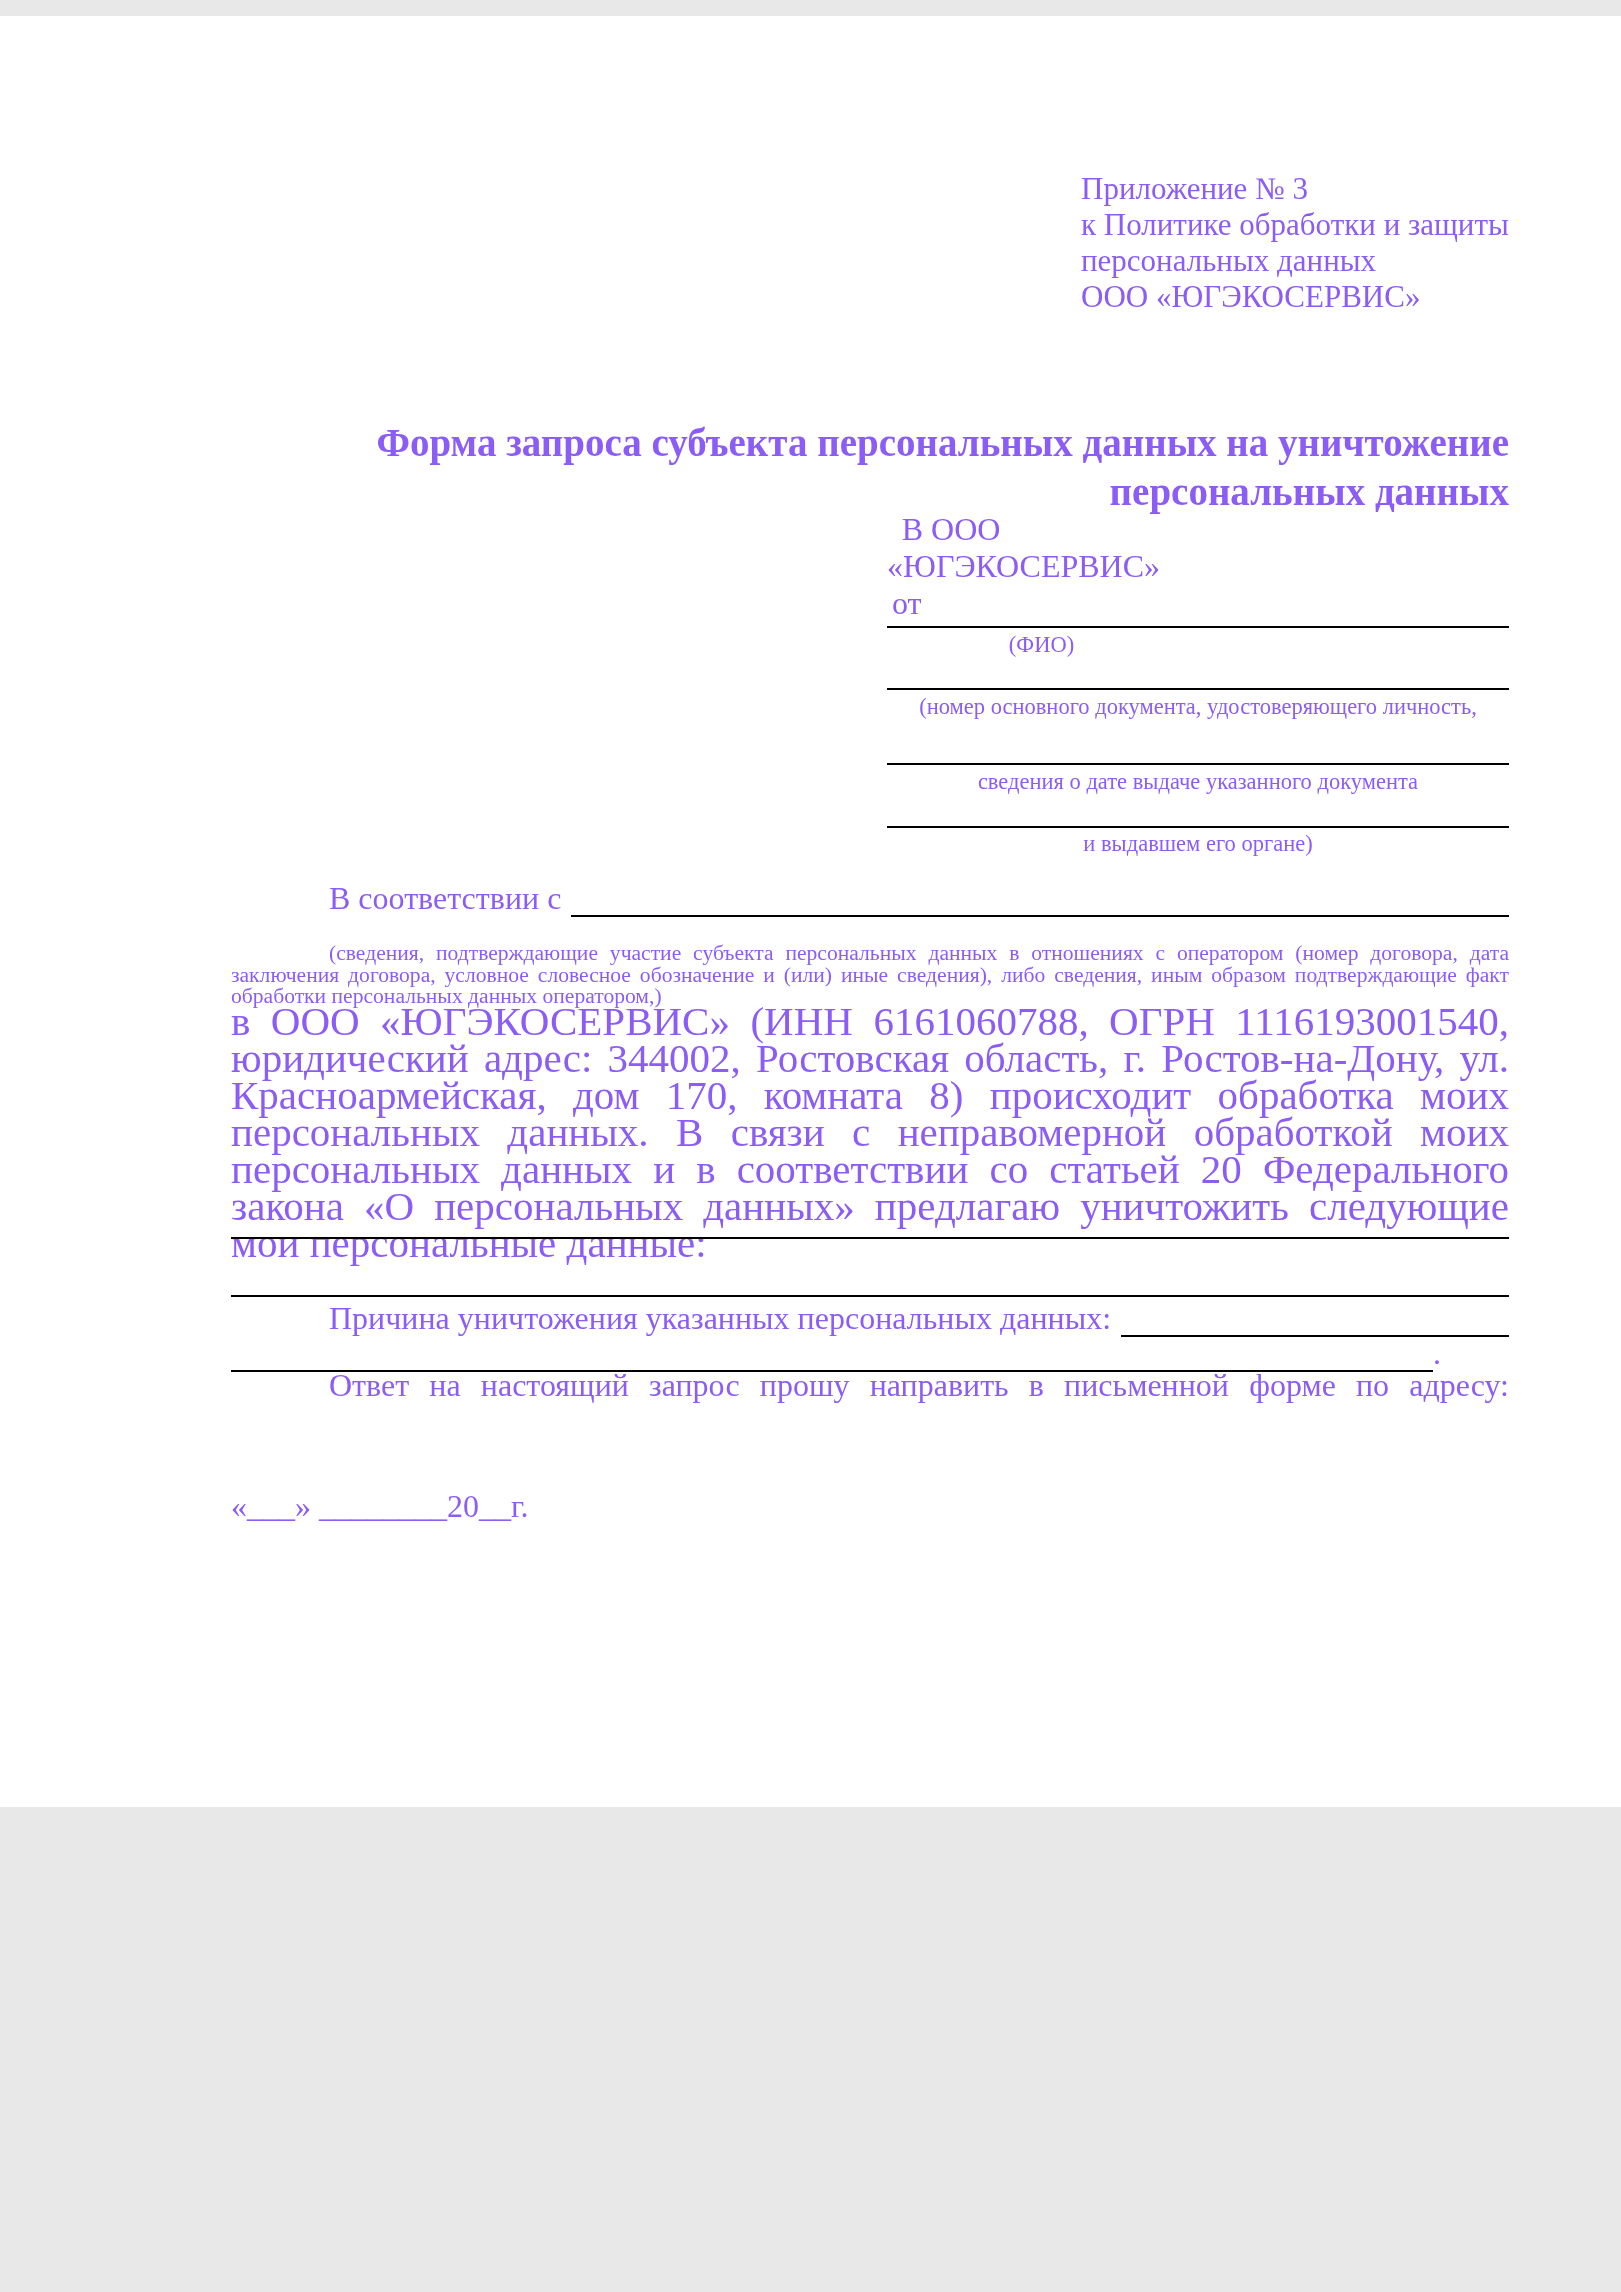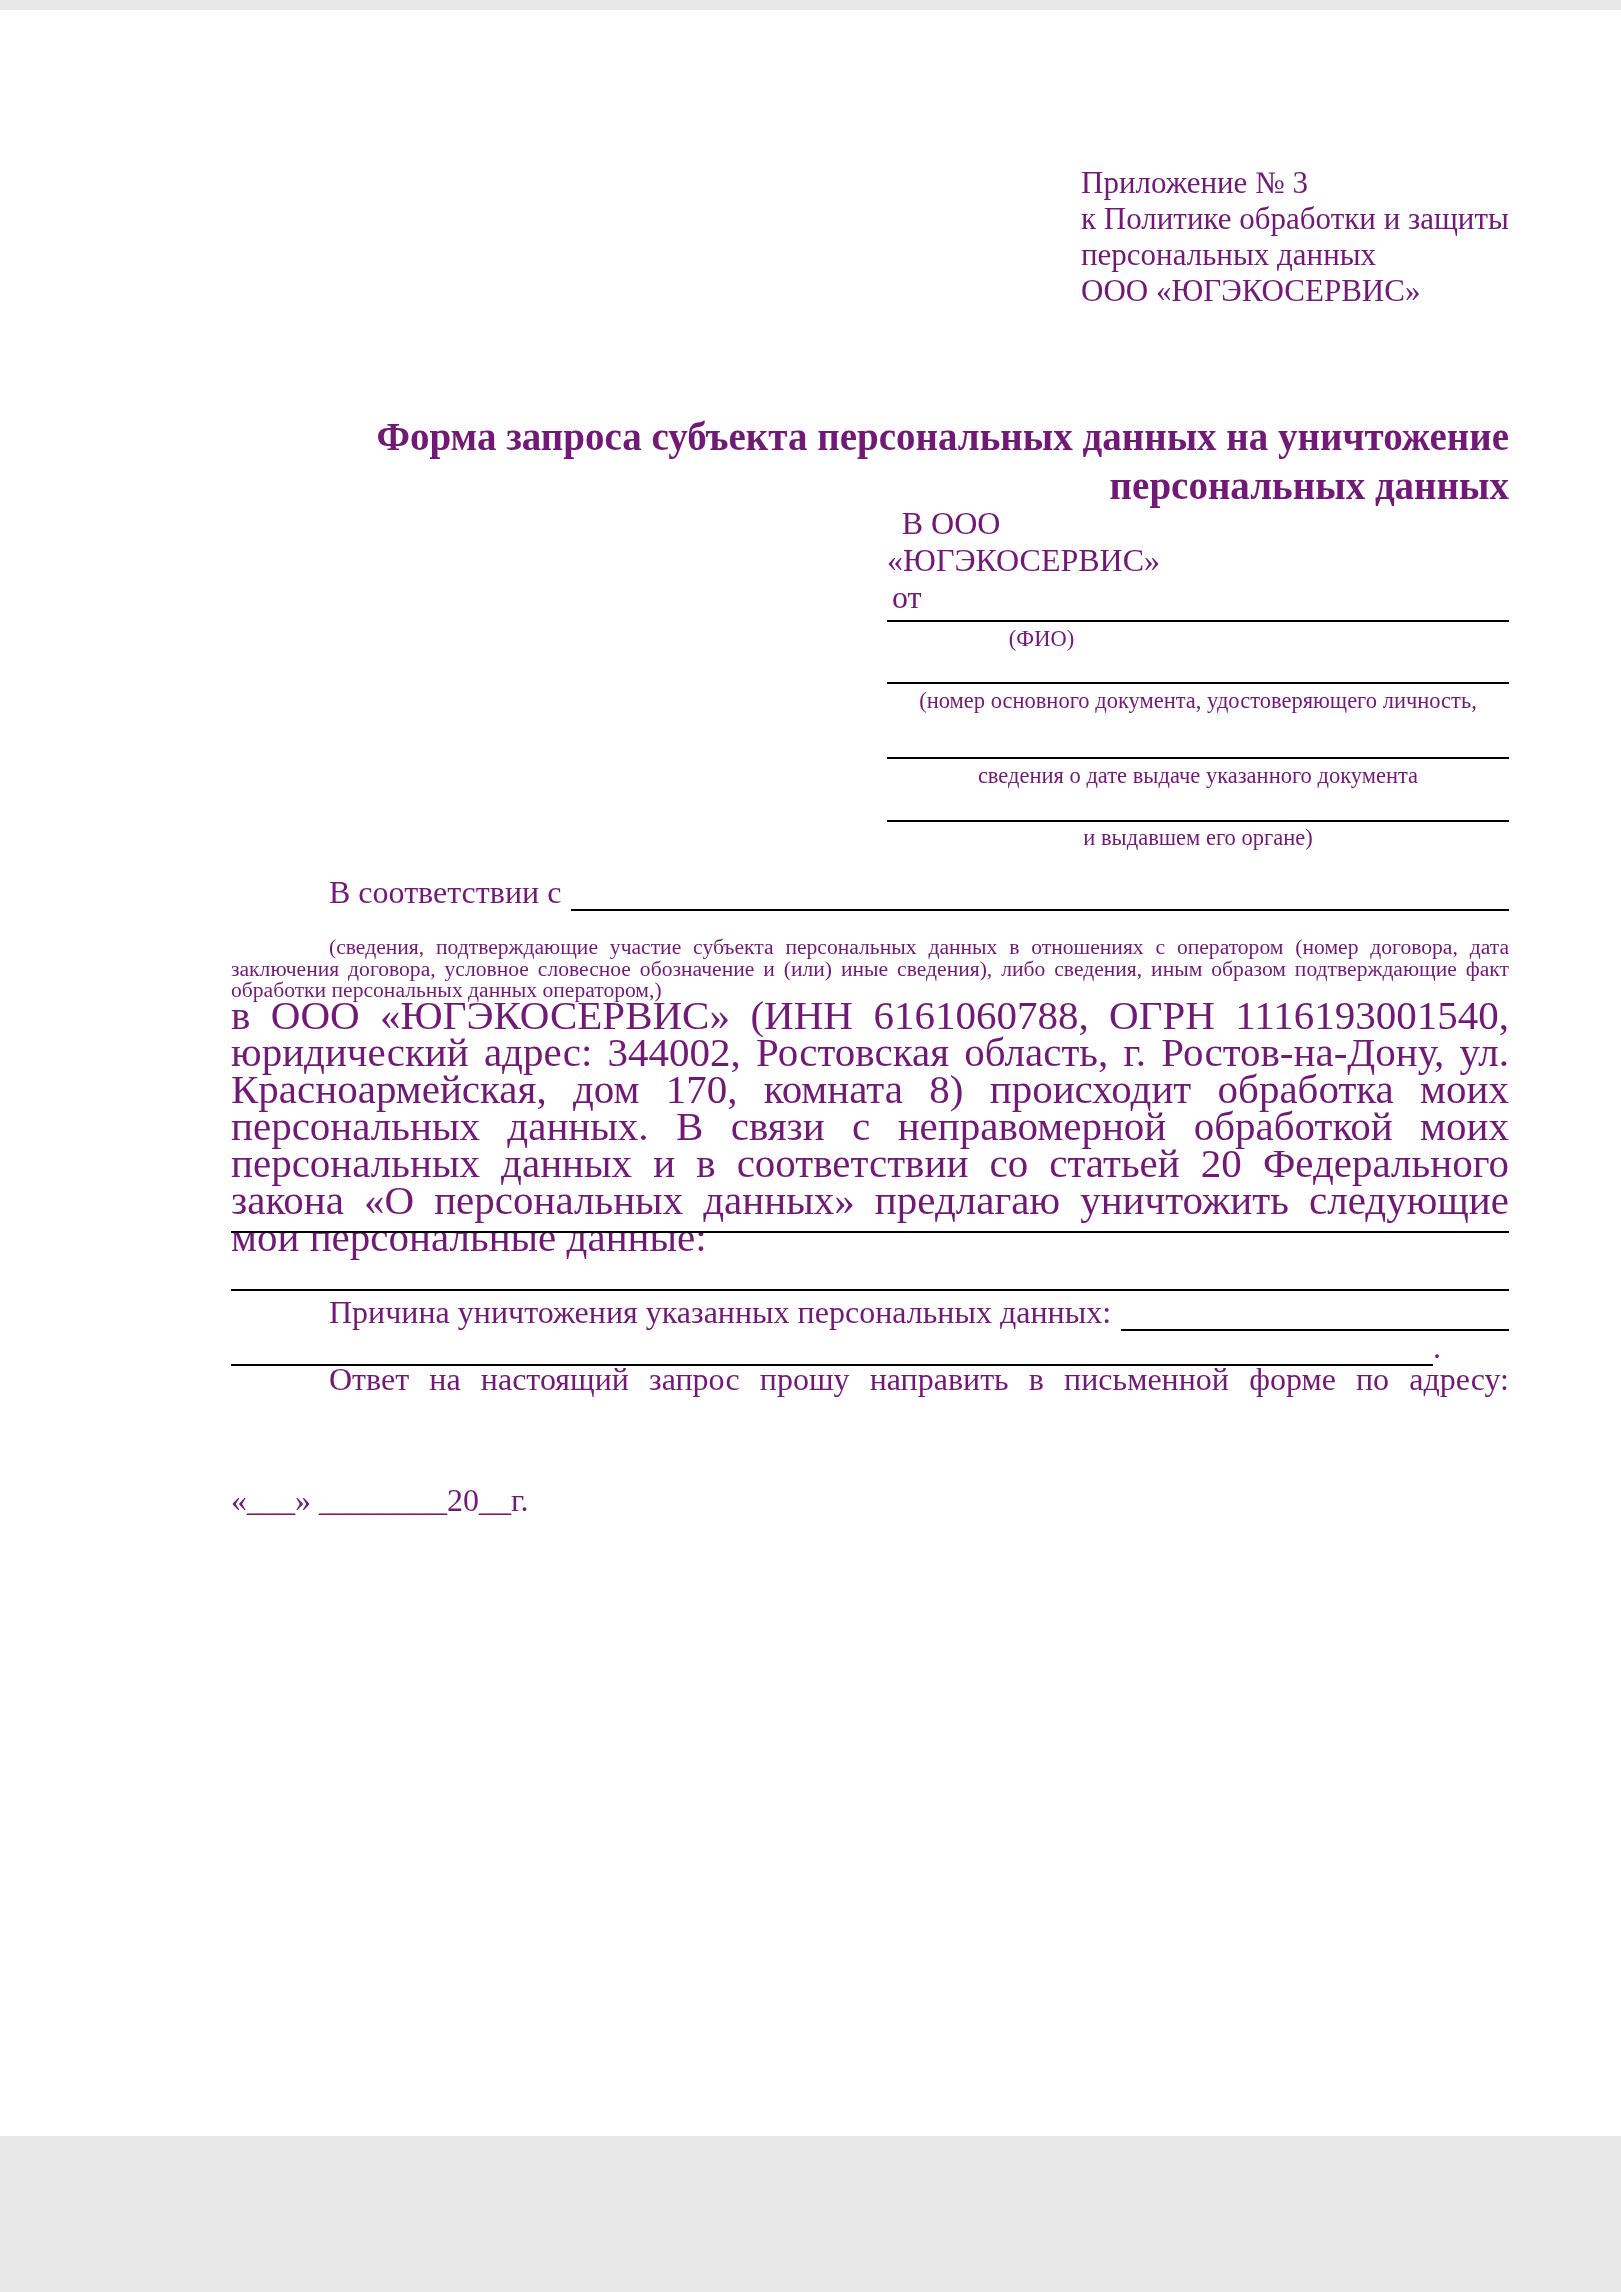--- a/index.html
+++ b/index.html
@@ -1,19 +1,19 @@
 <!DOCTYPE html>
 <html><head>
 <meta charset="utf-8">
 <style>
   html,body{margin:0;padding:0;background:#e8e8e8;}
   .page{
-    position:relative;width:1621px;height:2126px;background:#ffffff;
-    font-family:"Liberation Serif","DejaVu Serif",serif;color:#701a75;
-    margin:10px auto;overflow:hidden;
+    position:relative;width:1621px;height:1791px;background:#ffffff;
+    font-family:"Liberation Serif","DejaVu Serif",serif;color:#8b5cf6;
+    margin:16px auto;overflow:hidden;
   }
   .abs{position:absolute;}
   
   .hdr{left:1081px;top:155px;font-size:31px;line-height:36px;white-space:nowrap;}
   
   .title{left:231px;top:402px;width:1278px;text-align:right;font-weight:bold;font-size:39px;line-height:49px;}
   
   .addr{left:887px;top:495px;font-size:32px;line-height:37px;white-space:nowrap;font-family:Liberation Serif, serif;}
   .addr .l1{padding-left:14.7px;}
   .addr .l3{padding-left:4.9px;}

